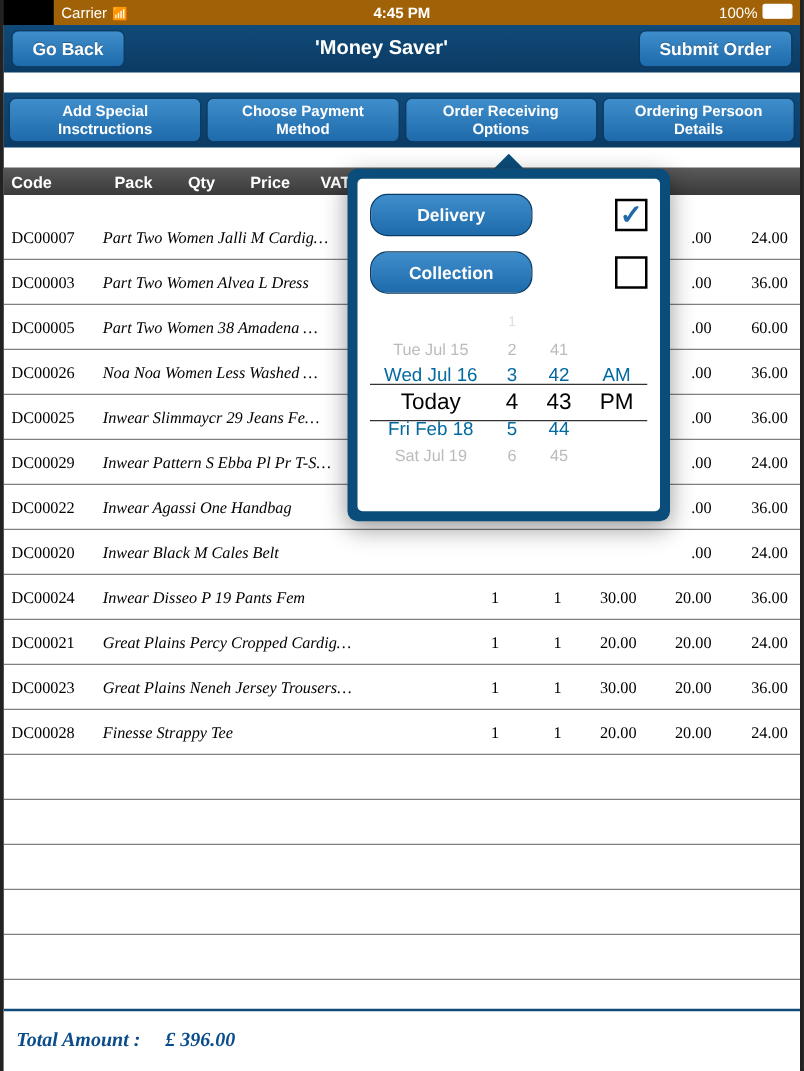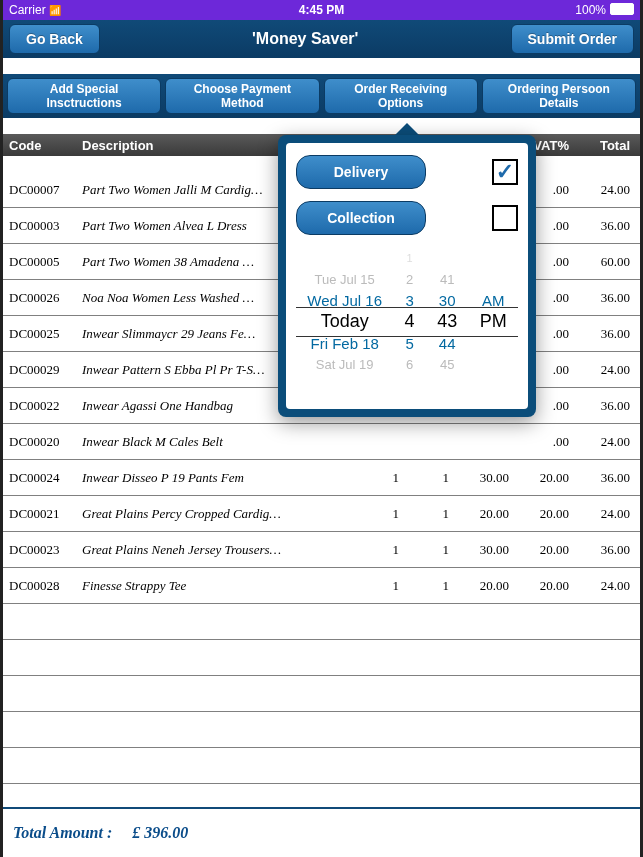--- a/index.html
+++ b/index.html
@@ -1,18 +1,18 @@
 <!DOCTYPE html>
 <html><head>
 <meta charset="utf-8">
 <style>
   * { margin: 0; padding: 0; box-sizing: border-box; font-family: -apple-system, Helvetica, Arial, sans-serif; }
   body { width: 643px; height: 857px; background: #000; overflow: hidden; position: relative; }
   
-  .status-bar { height: 20px; background: #6d28d9; color: #fff; display: flex; align-items: center; justify-content: space-between; padding: 0 6px; font-size: 12px; }
+  .status-bar { height: 20px; background: #a16207; color: #fff; display: flex; align-items: center; justify-content: space-between; padding: 0 6px; font-size: 12px; margin-left: 40px; }
   .status-left, .status-right { display: flex; align-items: center; gap: 4px; }
   .status-center { position: absolute; left: 50%; transform: translateX(-50%); font-weight: 600; }
   .wifi-icon::before { content: "📶"; font-size: 10px; }
   .battery-icon::before { content: ""; display: inline-block; width: 22px; height: 10px; border: 1px solid #fff; border-radius: 2px; background: #fff; }
 
   .app { background: #fff; height: 837px; display: flex; flex-direction: column; gap: 16px; }
   
   .topbar { background: linear-gradient(#104a78, #0b3b64); height: 38px; display: flex; align-items: center; justify-content: space-between; padding: 0 6px; }
   .title { color: #fff; font-size: 16px; font-weight: 600; }
   .btn { background: linear-gradient(#3f8ecb, #1e6aab); color: #fff; border: 1px solid #0b3b64; border-radius: 6px; padding: 6px 16px; font-size: 14px; font-weight: 600; cursor: pointer; text-shadow: 0 -1px 0 rgba(0,0,0,.3); }
@@ -99,21 +99,20 @@
 Options</span>
         </button>
     <button class="subbtn">
           <span style="white-space:pre-line">Ordering  Persoon
 Details</span>
         </button>
   </div>
 
   <div class="table-header">
     <div class="col-code">Code</div>
-    <div class="col-desc">Description</div>
     <div class="col-pack">Pack</div>
     <div class="col-qty">Qty</div>
     <div class="col-price">Price</div>
     <div class="col-vat">VAT%</div>
     <div class="col-total">Total</div>
   </div>
 
   <div class="table-body" id="table-body">
         <div class="row">
           <div class="col-code">DC00007</div>
@@ -268,21 +267,21 @@
             <div class="picker-item far">2</div>
             <div class="picker-item near">3</div>
             <div class="picker-item sel">4</div>
             <div class="picker-item near">5</div>
             <div class="picker-item far">6</div>
             <div class="picker-item vfar"></div>
           </div>
         <div class="picker-col" id="pick-min">
             <div class="picker-item vfar"></div>
             <div class="picker-item far">41</div>
-            <div class="picker-item near">30</div>
+            <div class="picker-item near">42</div>
             <div class="picker-item sel">43</div>
             <div class="picker-item near">44</div>
             <div class="picker-item far">45</div>
             <div class="picker-item vfar"></div>
           </div>
         <div class="picker-col" id="pick-ampm">
             <div class="picker-item vfar"></div>
             <div class="picker-item far"></div>
             <div class="picker-item near">AM</div>
             <div class="picker-item sel">PM</div>

